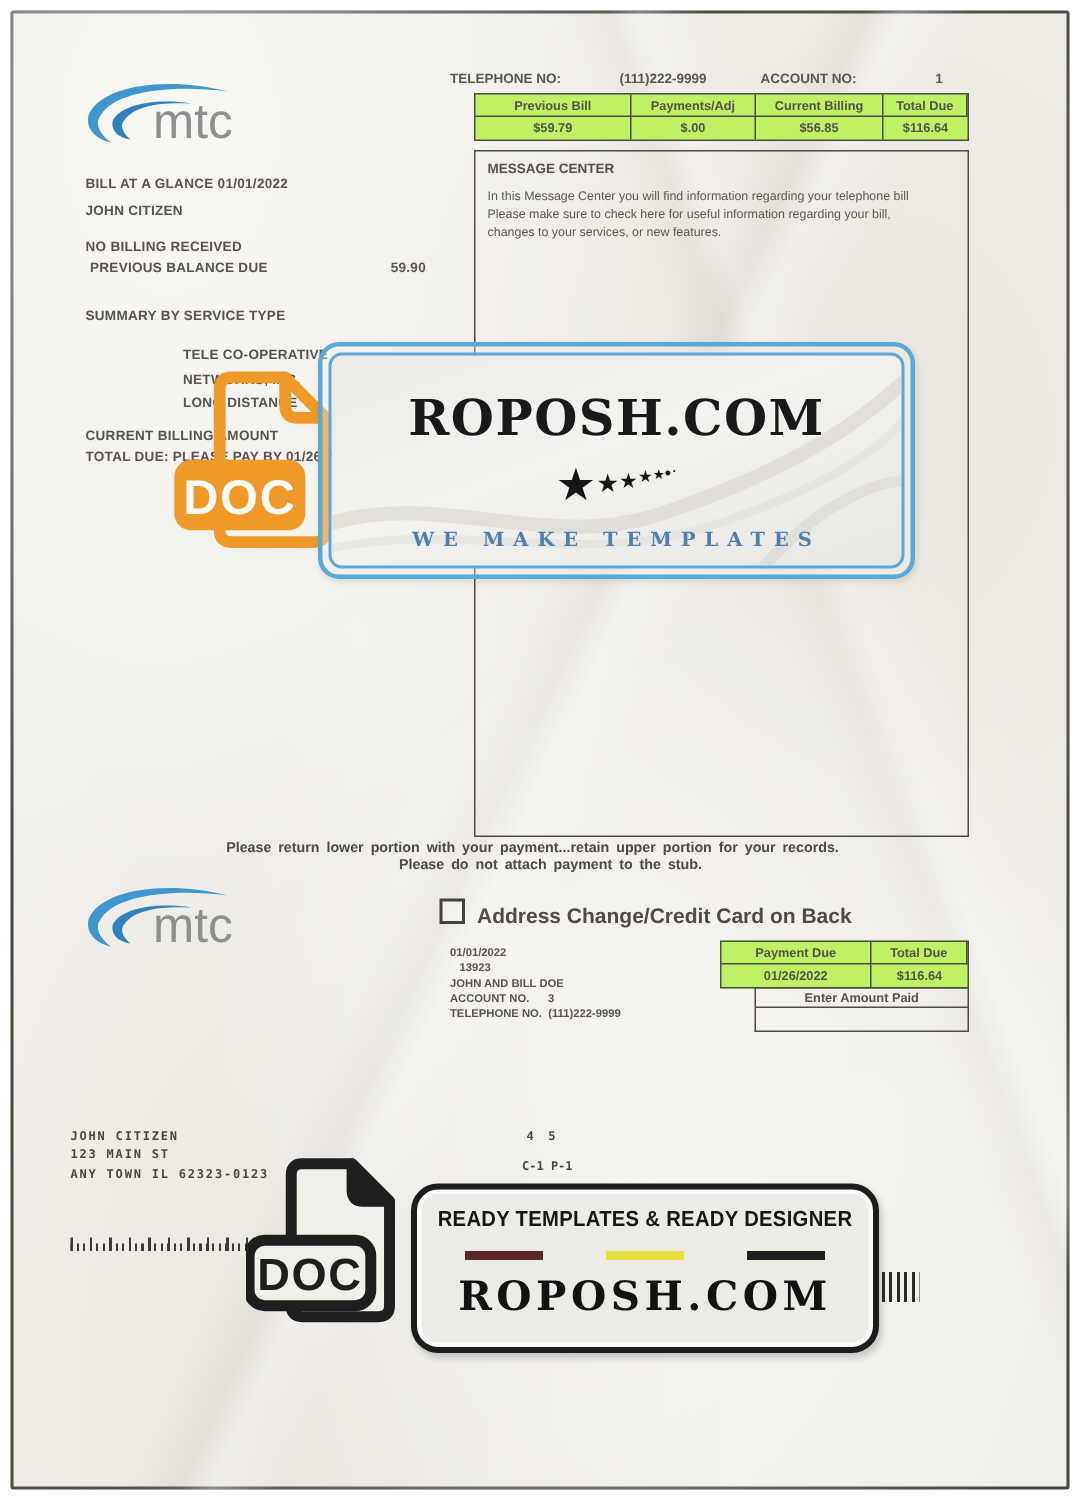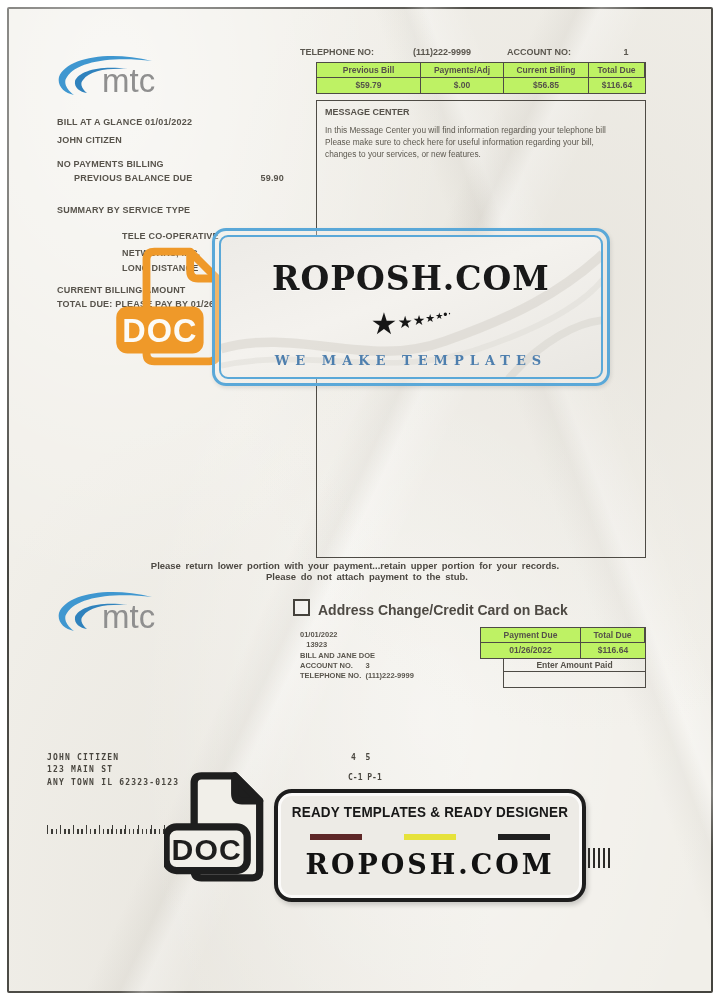--- a/index.html
+++ b/index.html
@@ -125,22 +125,22 @@
       <div class="c">$116.64</div>
     </div>
 
     <div class="abs msgbox" style="left:316px; top:100px; width:330px; height:458px;">
       <div class="ttl">MESSAGE CENTER</div>
       <div class="body">In this Message Center you will find information regarding your telephone bill Please make sure to check here for useful information regarding your bill, changes to your services, or new features.</div>
     </div>
 
     <div class="abs bill" style="left:57px; top:117px;">BILL AT A GLANCE 01/01/2022</div>
     <div class="abs bill" style="left:57px; top:135px;">JOHN CITIZEN</div>
-    <div class="abs bill" style="left:57px; top:159px;">NO PAYMENTS BILLING</div>
-    <div class="abs bill" style="left:74px; top:173px;">PREVIOUS BALANCE DUE</div>
+    <div class="abs bill" style="left:57px; top:159px;">NO BILLING RECEIVED</div>
+    <div class="abs bill" style="left:60px; top:173px;">PREVIOUS BALANCE DUE</div>
     <div class="abs bill" style="left:228px; top:173px; width:56px; text-align:right;">59.90</div>
     <div class="abs bill" style="left:57px; top:205px;">SUMMARY BY SERVICE TYPE</div>
     <div class="abs bill" style="left:122px; top:231px;">TELE CO-OPERATIVE</div>
     <div class="abs bill" style="left:122px; top:248px;">NETWORKS, INC.</div>
     <div class="abs bill" style="left:122px; top:263px;">LONG DISTANCE</div>
     <div class="abs bill" style="left:57px; top:285px;">CURRENT BILLING AMOUNT</div>
     <div class="abs bill" style="left:57px; top:299px; width:230px; white-space:nowrap; overflow:hidden;">TOTAL DUE: PLEASE PAY BY 01/26/2022</div>
 
     <svg class="abs" style="left:114px; top:246px;" width="112" height="130" viewBox="0 0 100 116">
       <path d="M36 5 H68 L92 29 V96 Q92 103 85 103 H36 Q29 103 29 96 V12 Q29 5 36 5 Z" fill="none" stroke="#ef9929" stroke-width="7" stroke-linejoin="round"></path>
@@ -178,21 +178,21 @@
       <path d="M76 17 C 48 13 27 19 23 29 C 22 36 28 40 35 41 C 29 36 28 31 31 28 C 38 18 56 16 76 17 Z" fill="#2f82bd"></path>
       <text class="mtc-text" x="50" y="40" font-size="33" fill="#8f8f8f">mtc</text>
     </svg>
 
     <div class="abs chk" style="left:293px; top:599px;"></div>
     <div class="abs" style="left:318px; top:602px; font-size:14px; font-weight:bold; color:#4e4a44;">Address Change/Credit Card on Back</div>
 
     <div class="abs stub-info" style="left:300px; top:630px;">
       <div>01/01/2022</div>
       <div>   13923</div>
-      <div>BILL AND JANE DOE</div>
+      <div>JOHN AND BILL DOE</div>
       <div>ACCOUNT NO.      3</div>
       <div>TELEPHONE NO.  (111)222-9999</div>
     </div>
 
     <div class="abs tbl" style="left:480px; top:627px; width:166px; grid-template-columns:100px 64px;">
       <div class="c hd">Payment Due</div>
       <div class="c hd">Total Due</div>
       <div class="c">01/26/2022</div>
       <div class="c">$116.64</div>
     </div>

